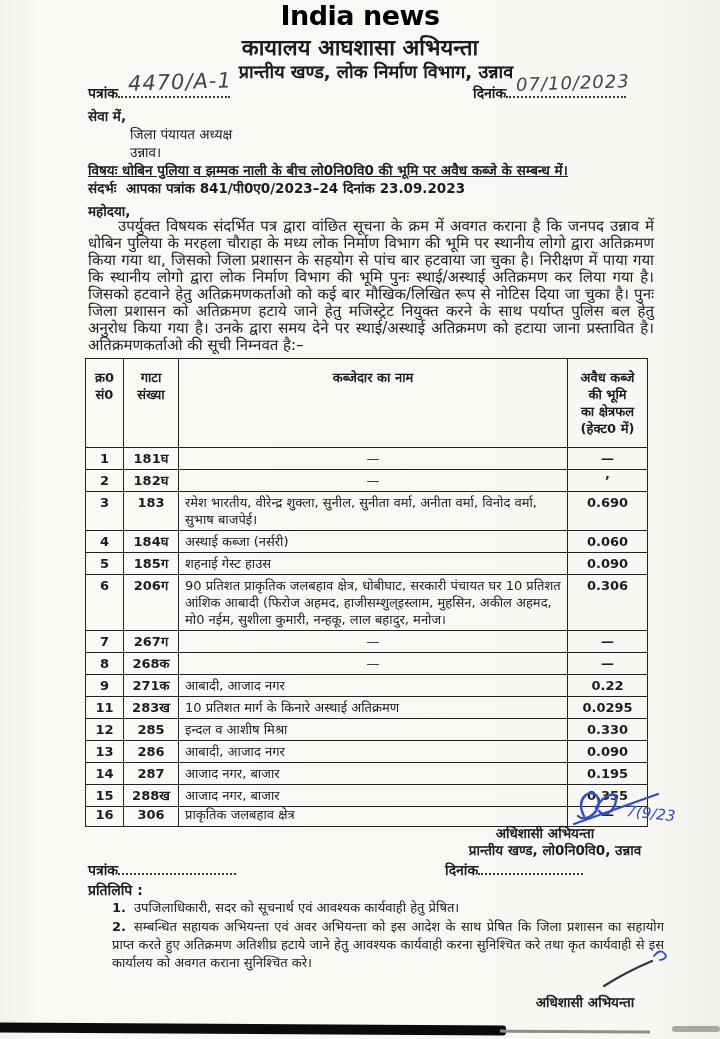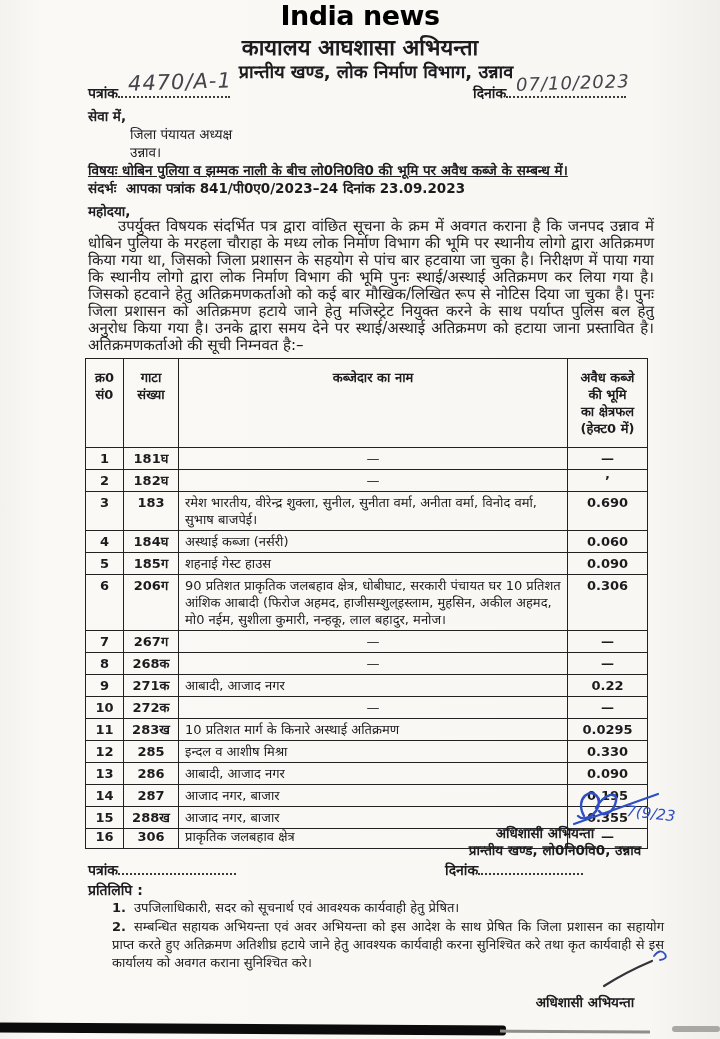--- a/index.html
+++ b/index.html
@@ -137,26 +137,20 @@
           <td class="c">—</td>
           <td class="area">—</td>
         </tr>
     <tr>
           <td class="num">9</td>
           <td class="num">271क</td>
           <td>आबादी, आजाद नगर</td>
           <td class="area">0.22</td>
         </tr>
     <tr>
-          <td class="num">10</td>
-          <td class="num">272क</td>
-          <td class="c">—</td>
-          <td class="area">—</td>
-        </tr>
-    <tr>
           <td class="num">11</td>
           <td class="num">283ख</td>
           <td>10 प्रतिशत मार्ग के किनारे अस्थाई अतिक्रमण</td>
           <td class="area">0.0295</td>
         </tr>
     <tr>
           <td class="num">12</td>
           <td class="num">285</td>
           <td>इन्दल व आशीष मिश्रा</td>
           <td class="area">0.330</td>

